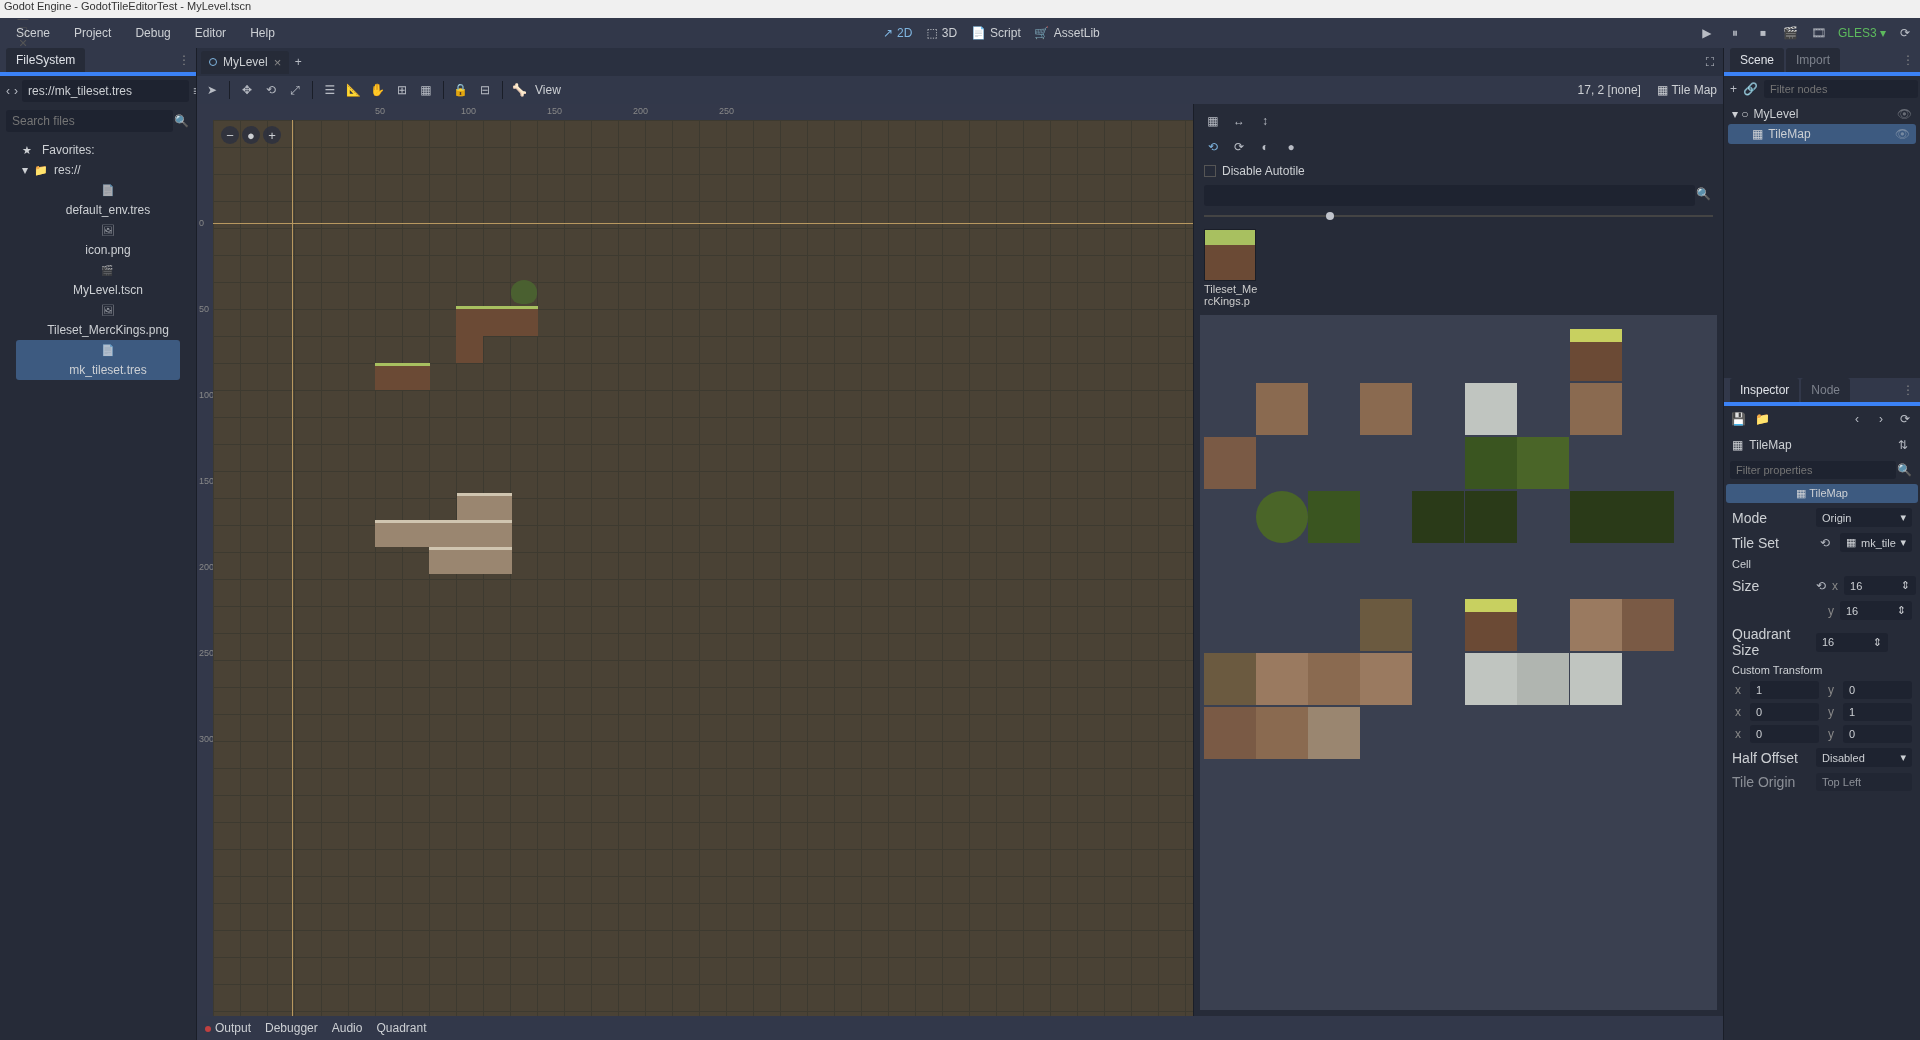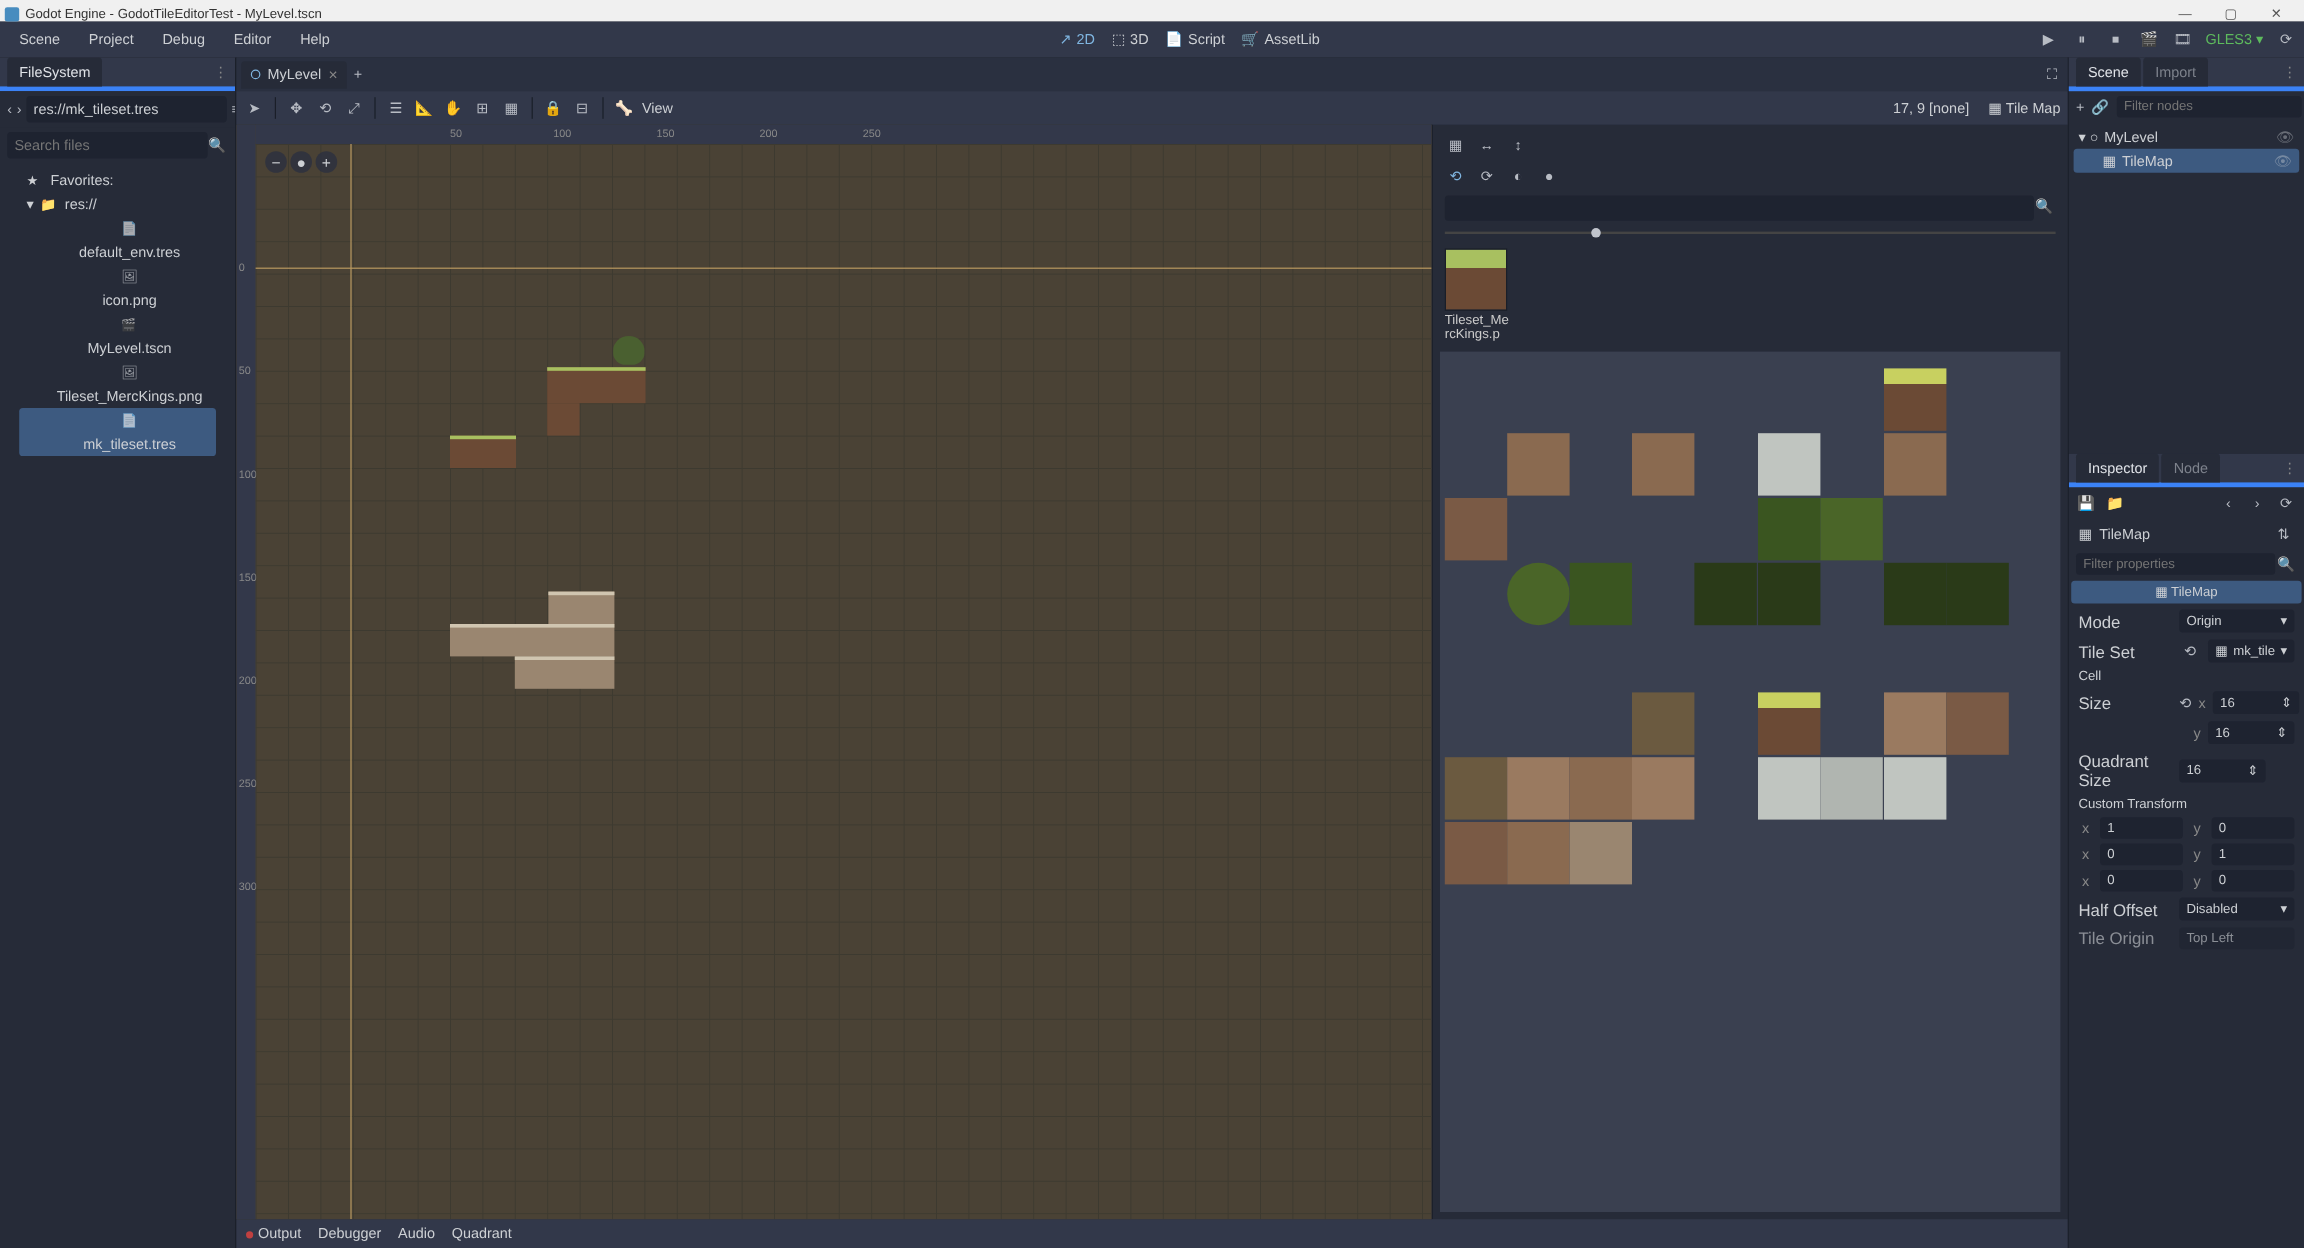--- a/index.html
+++ b/index.html
@@ -1,17 +1,17 @@
 <!DOCTYPE html>
 <html><head>
 <meta charset="utf-8">
 <style>
 * { margin: 0; padding: 0; box-sizing: border-box; font-family: -apple-system, "Segoe UI", sans-serif; }
 body { background: #202531; color: #cdd0d4; font-size: 12px; overflow: hidden; width: 1920px; height: 1040px; }
-.titlebar { height: 18px; background: #f0f0f0; color: #333; display: flex; align-items: flex-end; padding: 0 4px; font-size: 11px; }
+.titlebar { height: 18px; background: #f0f0f0; color: #333; display: flex; align-items: flex-start; padding: 0 4px; font-size: 11px; flex-direction: column; }
 .titlebar .icon { width: 12px; height: 12px; background: #478cbf; border-radius: 2px; margin-right: 5px; }
 .titlebar .title { flex: 1; }
 .titlebar .winbtn { width: 38px; text-align: center; color: #555; cursor: default; }
 .menubar { height: 30px; background: #32384a; display: flex; align-items: center; padding: 0 6px; gap: 4px; }
 .menubar .menu-item { padding: 4px 10px; color: #cdd0d4; }
 .menubar .center { flex: 1; display: flex; justify-content: center; gap: 14px; }
 .menubar .mode { display: flex; align-items: center; gap: 4px; }
 .menubar .mode.active { color: #7fb5e0; }
 .menubar .right { display: flex; align-items: center; gap: 10px; }
 .iconbtn { width: 18px; height: 18px; display: inline-flex; align-items: center; justify-content: center; color: #b8bcc4; }
@@ -206,21 +206,21 @@
       <span class="iconbtn">✋</span>
       <span class="iconbtn">⊞</span>
       <span class="iconbtn">▦</span>
       <span class="sep"></span>
       <span class="iconbtn">🔒</span>
       <span class="iconbtn">⊟</span>
       <span class="sep"></span>
       <span class="iconbtn">🦴</span>
       <span>View</span>
       <span class="spacer"></span>
-      <span>17, 9 [none]</span>
+      <span>17, 2 [none]</span>
       <span style="margin-left:10px">▦ <span>Tile Map</span></span>
     </div>
     <div class="viewport-row">
       <div class="viewport">
         <div class="ruler-corner"></div>
         <div class="ruler-h">
           <span style="left:162px">50</span>
           <span style="left:248px">100</span>
           <span style="left:334px">150</span>
           <span style="left:420px">200</span>
@@ -256,20 +256,24 @@
         <div class="tileset-tools">
           <span class="iconbtn">▦</span>
           <span class="iconbtn">↔</span>
           <span class="iconbtn">↕</span>
         </div>
         <div class="tileset-tools">
           <span class="iconbtn" style="color:#7fb5e0">⟲</span>
           <span class="iconbtn">⟳</span>
           <span class="iconbtn">◐</span>
           <span class="iconbtn">●</span>
+        </div>
+        <div class="autotile-row">
+          <span class="chk"></span>
+          <span>Disable Autotile</span>
         </div>
         <div class="ts-search">
           <input style="">
           <span class="iconbtn">🔍</span>
         </div>
         <div class="ts-slider">
             <div class="track"></div>
             <div class="thumb"></div>
           </div>
         <div class="ts-thumb-area">

